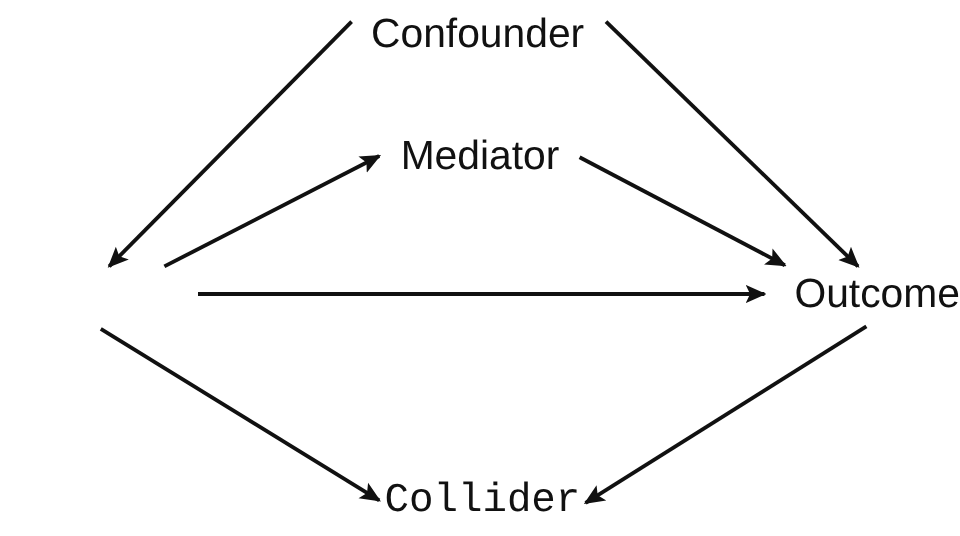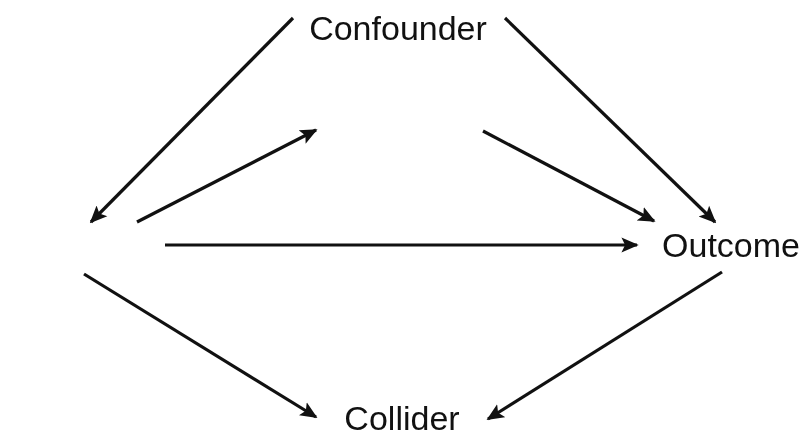--- a/index.html
+++ b/index.html
@@ -55,16 +55,17 @@
         <line x1="505" y1="18" x2="715" y2="222" stroke="#111111" stroke-width="3.2" stroke-linecap="butt" marker-end="url(#arrowhead)"></line>
         <line x1="137" y1="222" x2="316" y2="130" stroke="#111111" stroke-width="3.2" stroke-linecap="butt" marker-end="url(#arrowhead)"></line>
         <line x1="483" y1="131" x2="654" y2="221" stroke="#111111" stroke-width="3.2" stroke-linecap="butt" marker-end="url(#arrowhead)"></line>
         <line x1="165" y1="245" x2="637" y2="245" stroke="#111111" stroke-width="3.2" stroke-linecap="butt" marker-end="url(#arrowhead)"></line>
         <line x1="84" y1="274" x2="316" y2="417" stroke="#111111" stroke-width="3.2" stroke-linecap="butt" marker-end="url(#arrowhead)"></line>
         <line x1="722" y1="272" x2="488" y2="419" stroke="#111111" stroke-width="3.2" stroke-linecap="butt" marker-end="url(#arrowhead)"></line>
       </g>
   </svg>
 
   <div class="node-label" style="left:398px; top:28px;">Confounder</div>
+  <div class="node-label" style="left:400px; top:130px;">Mediator</div>
   <div class="node-label" style="left:715px; top:245px;margin-left:16px;">Outcome</div>
-  <div class="node-label" style="left:402px; top:418px;">Collider</div>
+  <div class="node-label" style="left:402px; top:418px;font-family:Liberation Mono, monospace;">Collider</div>
 
 </div>
 
 </body></html>

